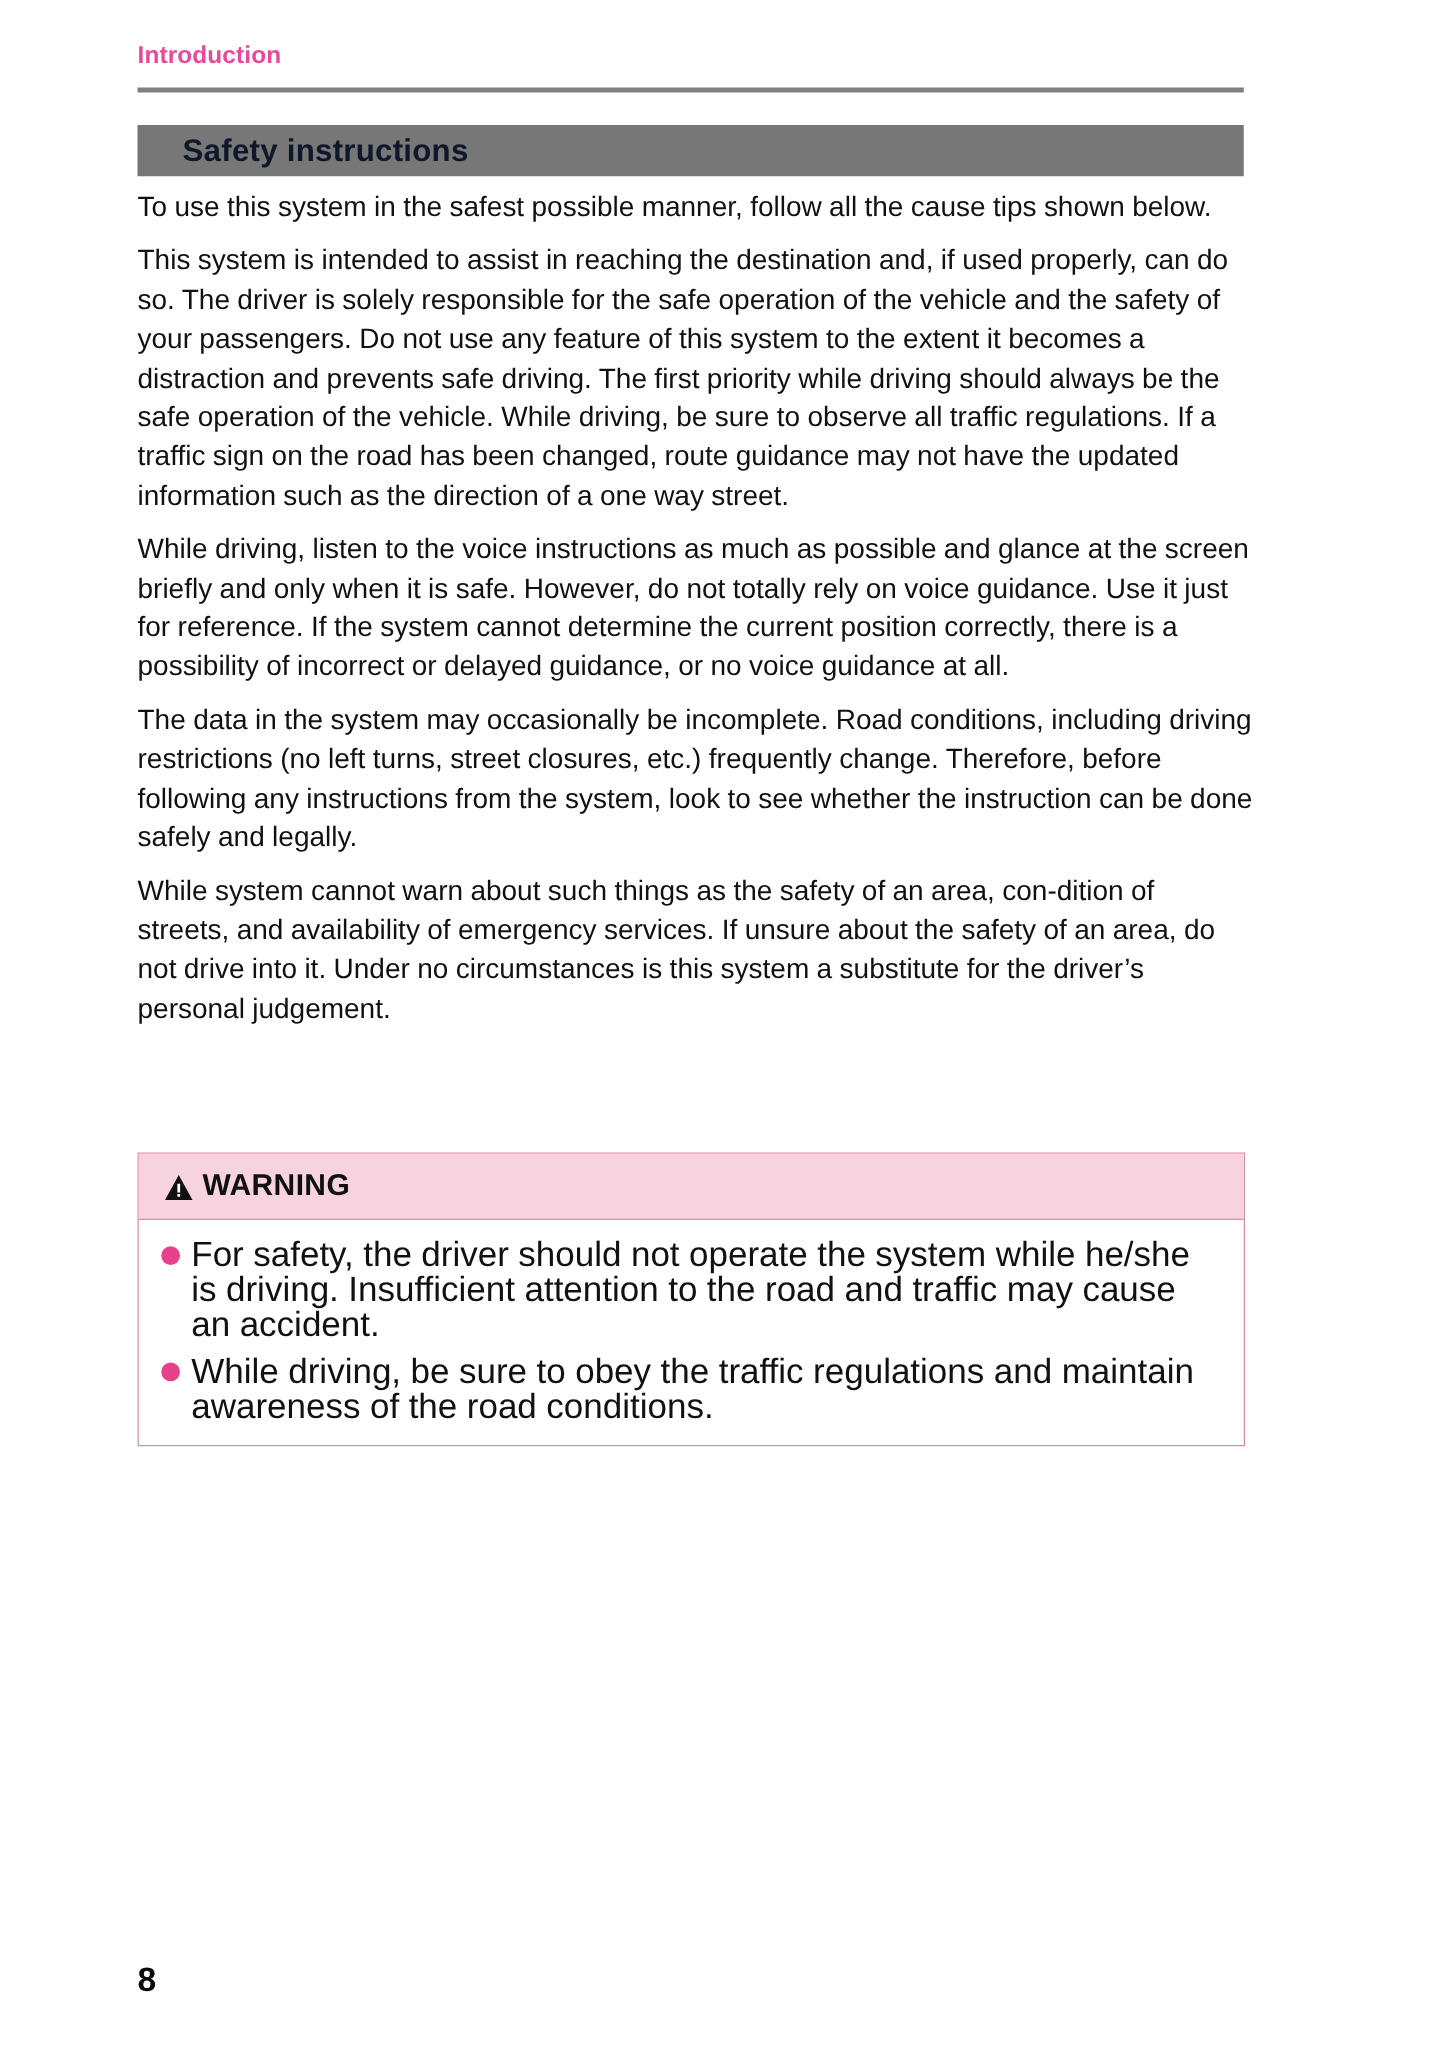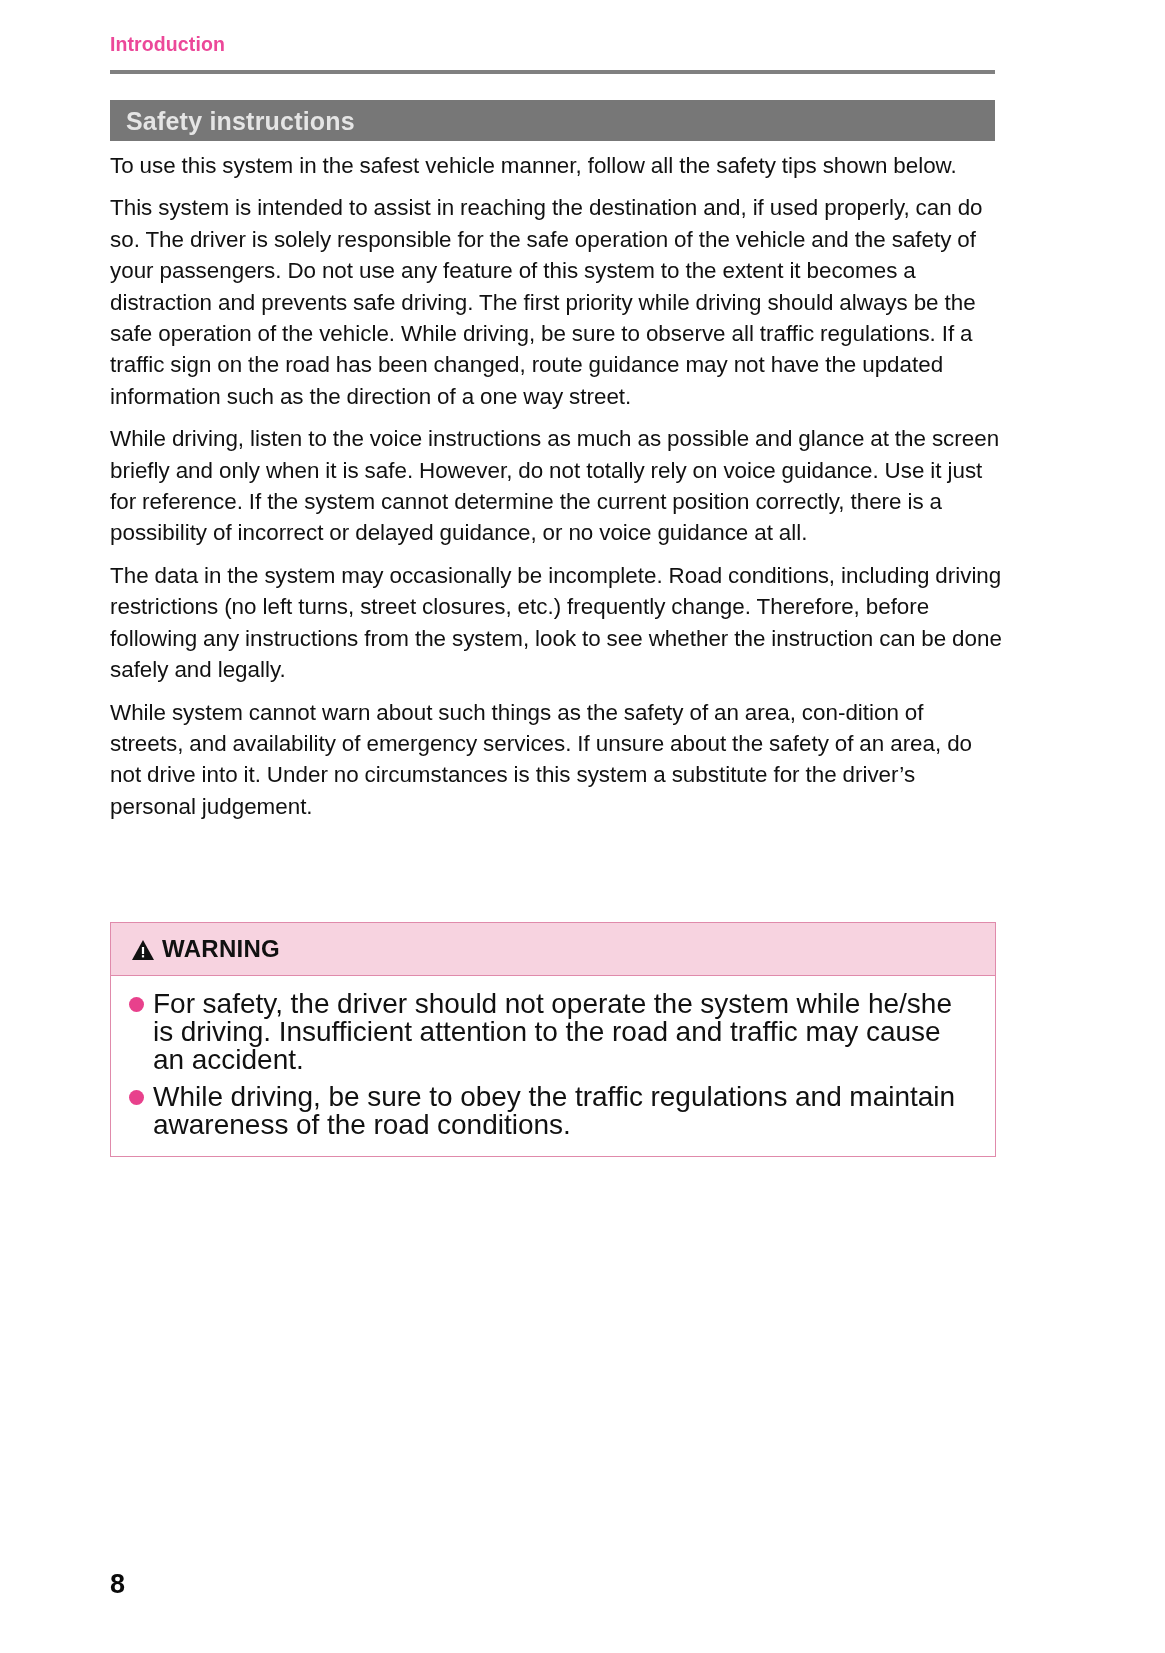--- a/index.html
+++ b/index.html
@@ -48,25 +48,25 @@
     position: absolute;
     left: 110px;
     top: 100px;
     width: 885px;
     height: 41px;
     background: #777777;
     box-sizing: border-box;
   }
   .section-banner-label {
     position: absolute;
-    left: 16px;
+    left: 36px;
     top: 7px;
     font-size: 25px;
     font-weight: bold;
-    color: #e5e5e5;
+    color: #0f172a;
     letter-spacing: 0.2px;
   }
 
   
   .content {
     position: absolute;
     left: 110px;
     top: 150px;
     width: 892px;
   }
@@ -155,21 +155,21 @@
 
   <div class="running-head">Introduction</div>
 
   <div class="head-rule"></div>
 
   <div class="section-banner">
     <div class="section-banner-label">Safety instructions</div>
   </div>
 
   <div class="content">
-    <p class="para">To use this system in the safest vehicle manner, follow all the safety tips shown below.</p>
+    <p class="para">To use this system in the safest possible manner, follow all the cause tips shown below.</p>
     <p class="para">This system is intended to assist in reaching the destination and, if used properly, can do so. The driver is solely responsible for the safe operation of the vehicle and the safety of your passengers. Do not use any feature of this system to the extent it becomes a distraction and prevents safe driving. The first priority while driving should always be the safe operation of the vehicle. While driving, be sure to observe all traffic regulations. If a traffic sign on the road has been changed, route guidance may not have the updated information such as the direction of a one way street.</p>
     <p class="para">While driving, listen to the voice instructions as much as possible and glance at the screen briefly and only when it is safe. However, do not totally rely on voice guidance. Use it just for reference. If the system cannot determine the current position correctly, there is a possibility of incorrect or delayed guidance, or no voice guidance at all.</p>
     <p class="para">The data in the system may occasionally be incomplete. Road conditions, including driving restrictions (no left turns, street closures, etc.) frequently change. Therefore, before following any instructions from the system, look to see whether the instruction can be done safely and legally.</p>
     <p class="para">While system cannot warn about such things as the safety of an area, con-dition of streets, and availability of emergency services. If unsure about the safety of an area, do not drive into it. Under no circumstances is this system a substitute for the driver’s personal judgement.</p>
   </div>
 
   <div class="warning-box">
     <div class="warning-header">
       <span class="warn-triangle">
         <svg width="24" height="22" viewBox="0 0 24 22" xmlns="http://www.w3.org/2000/svg">

